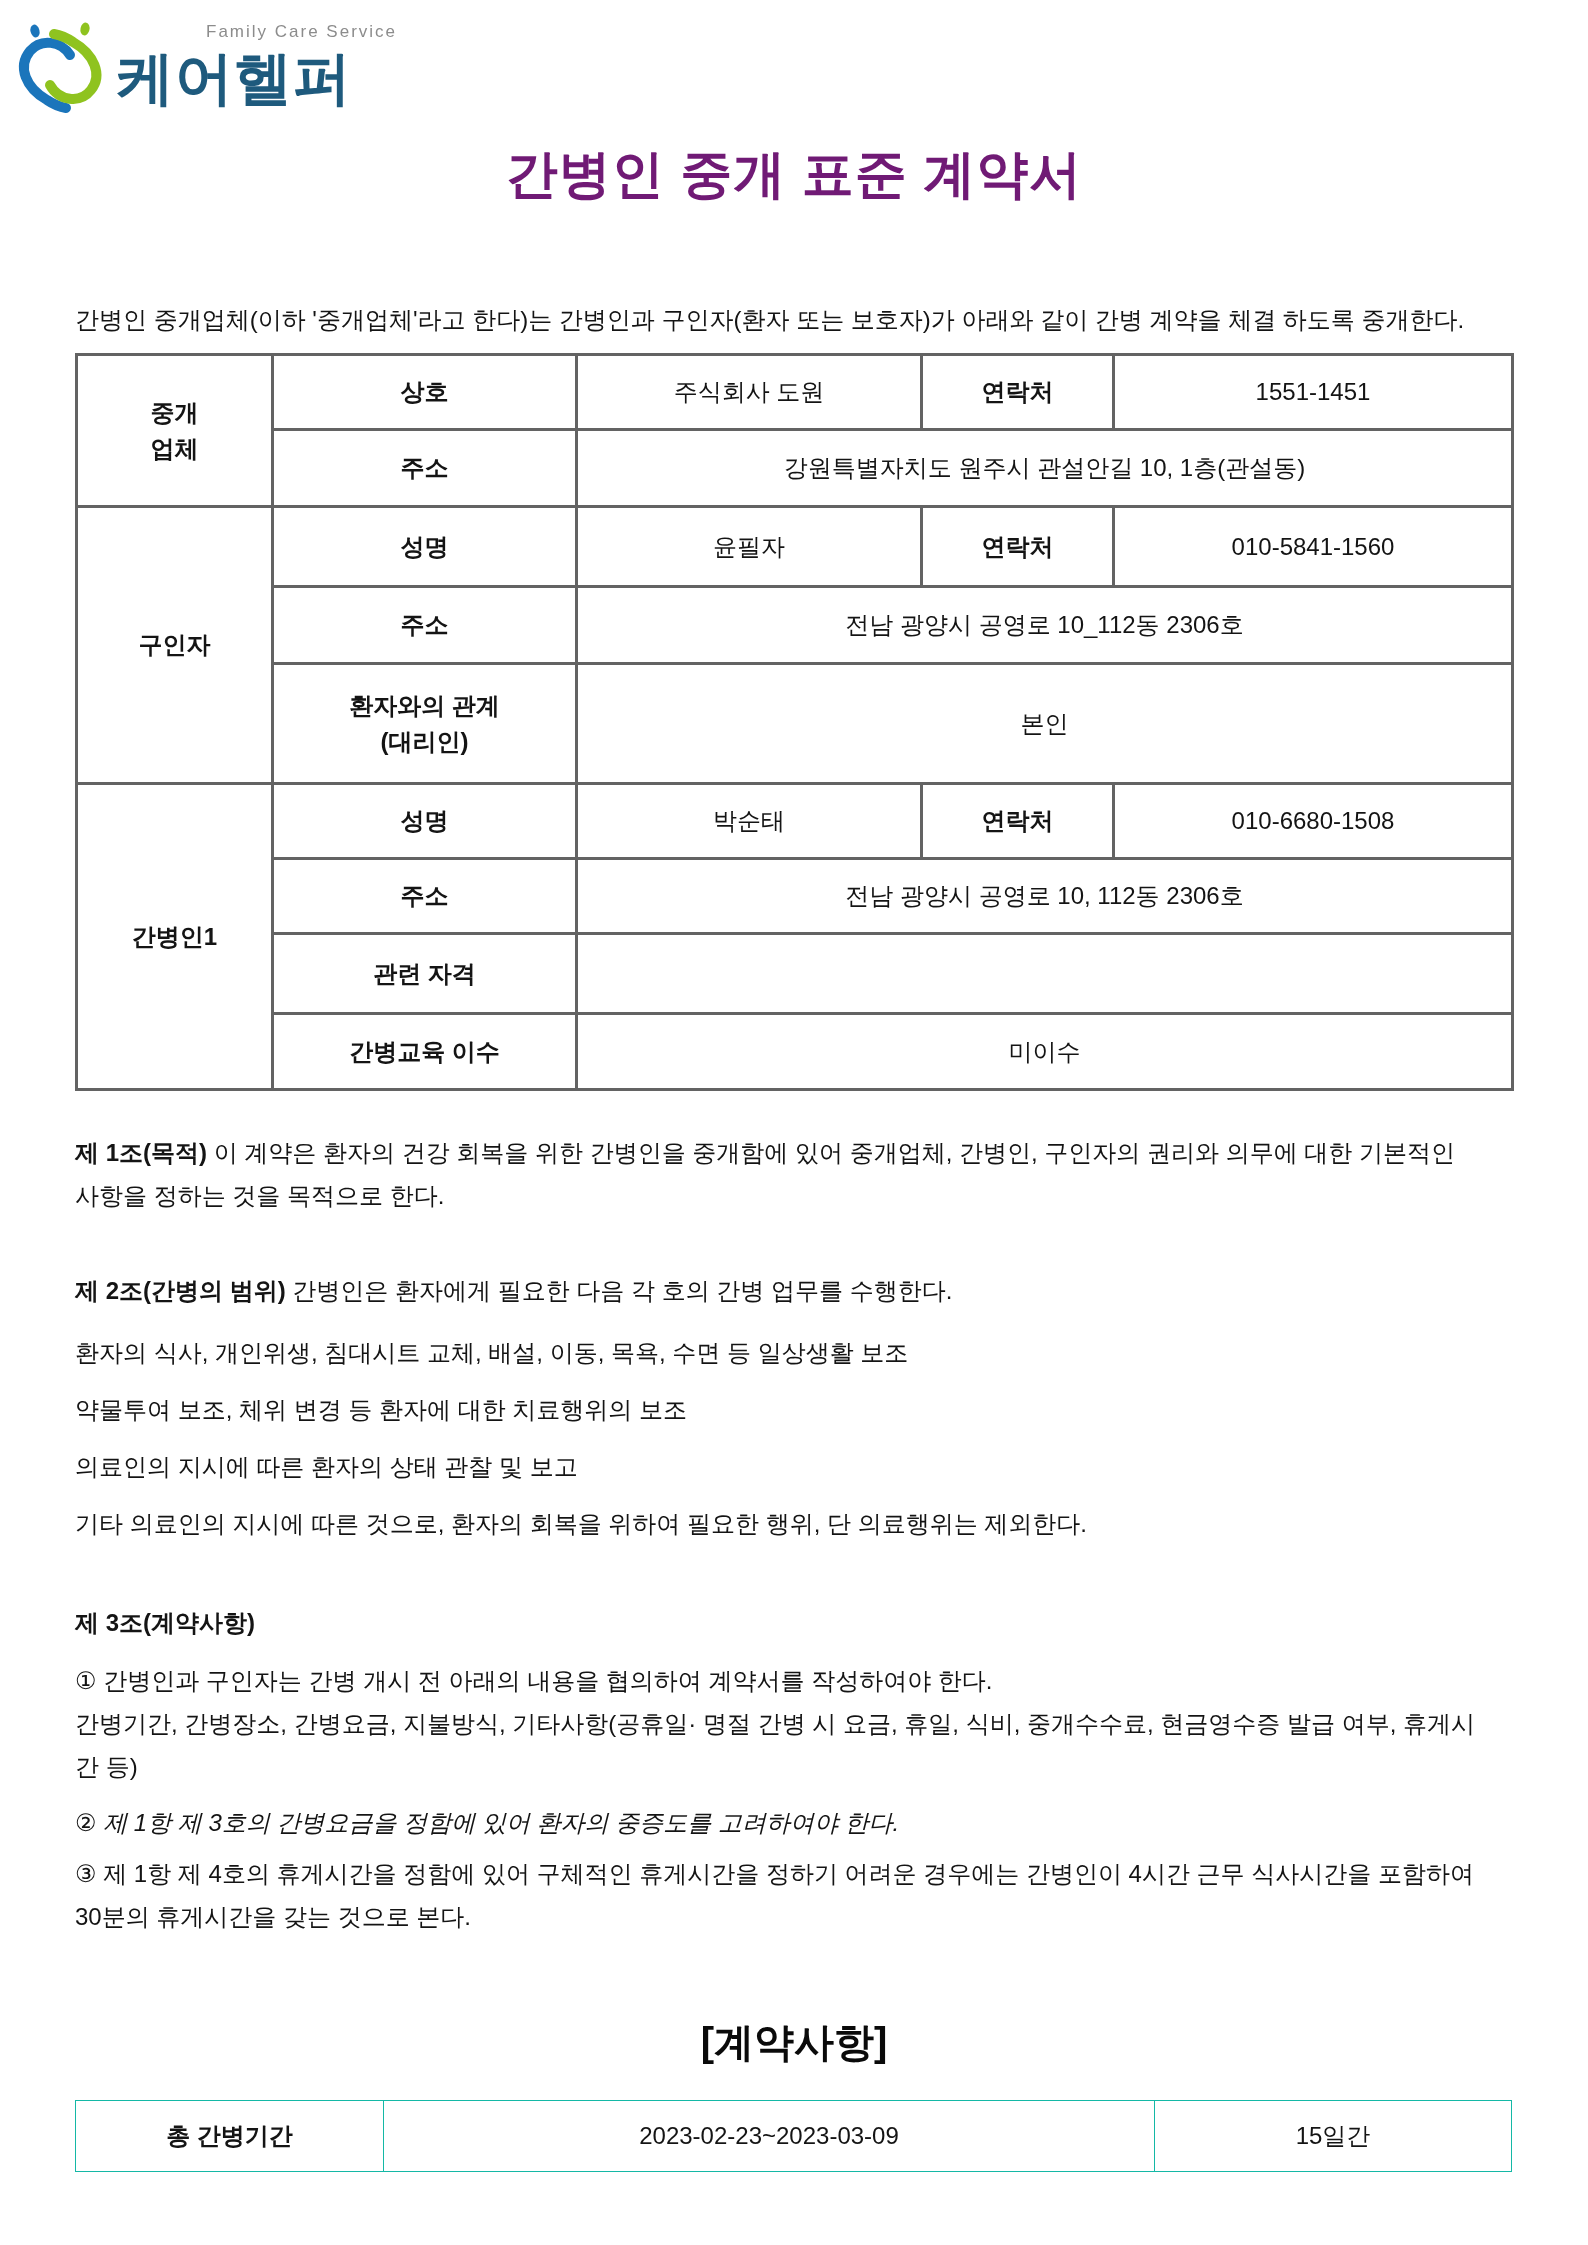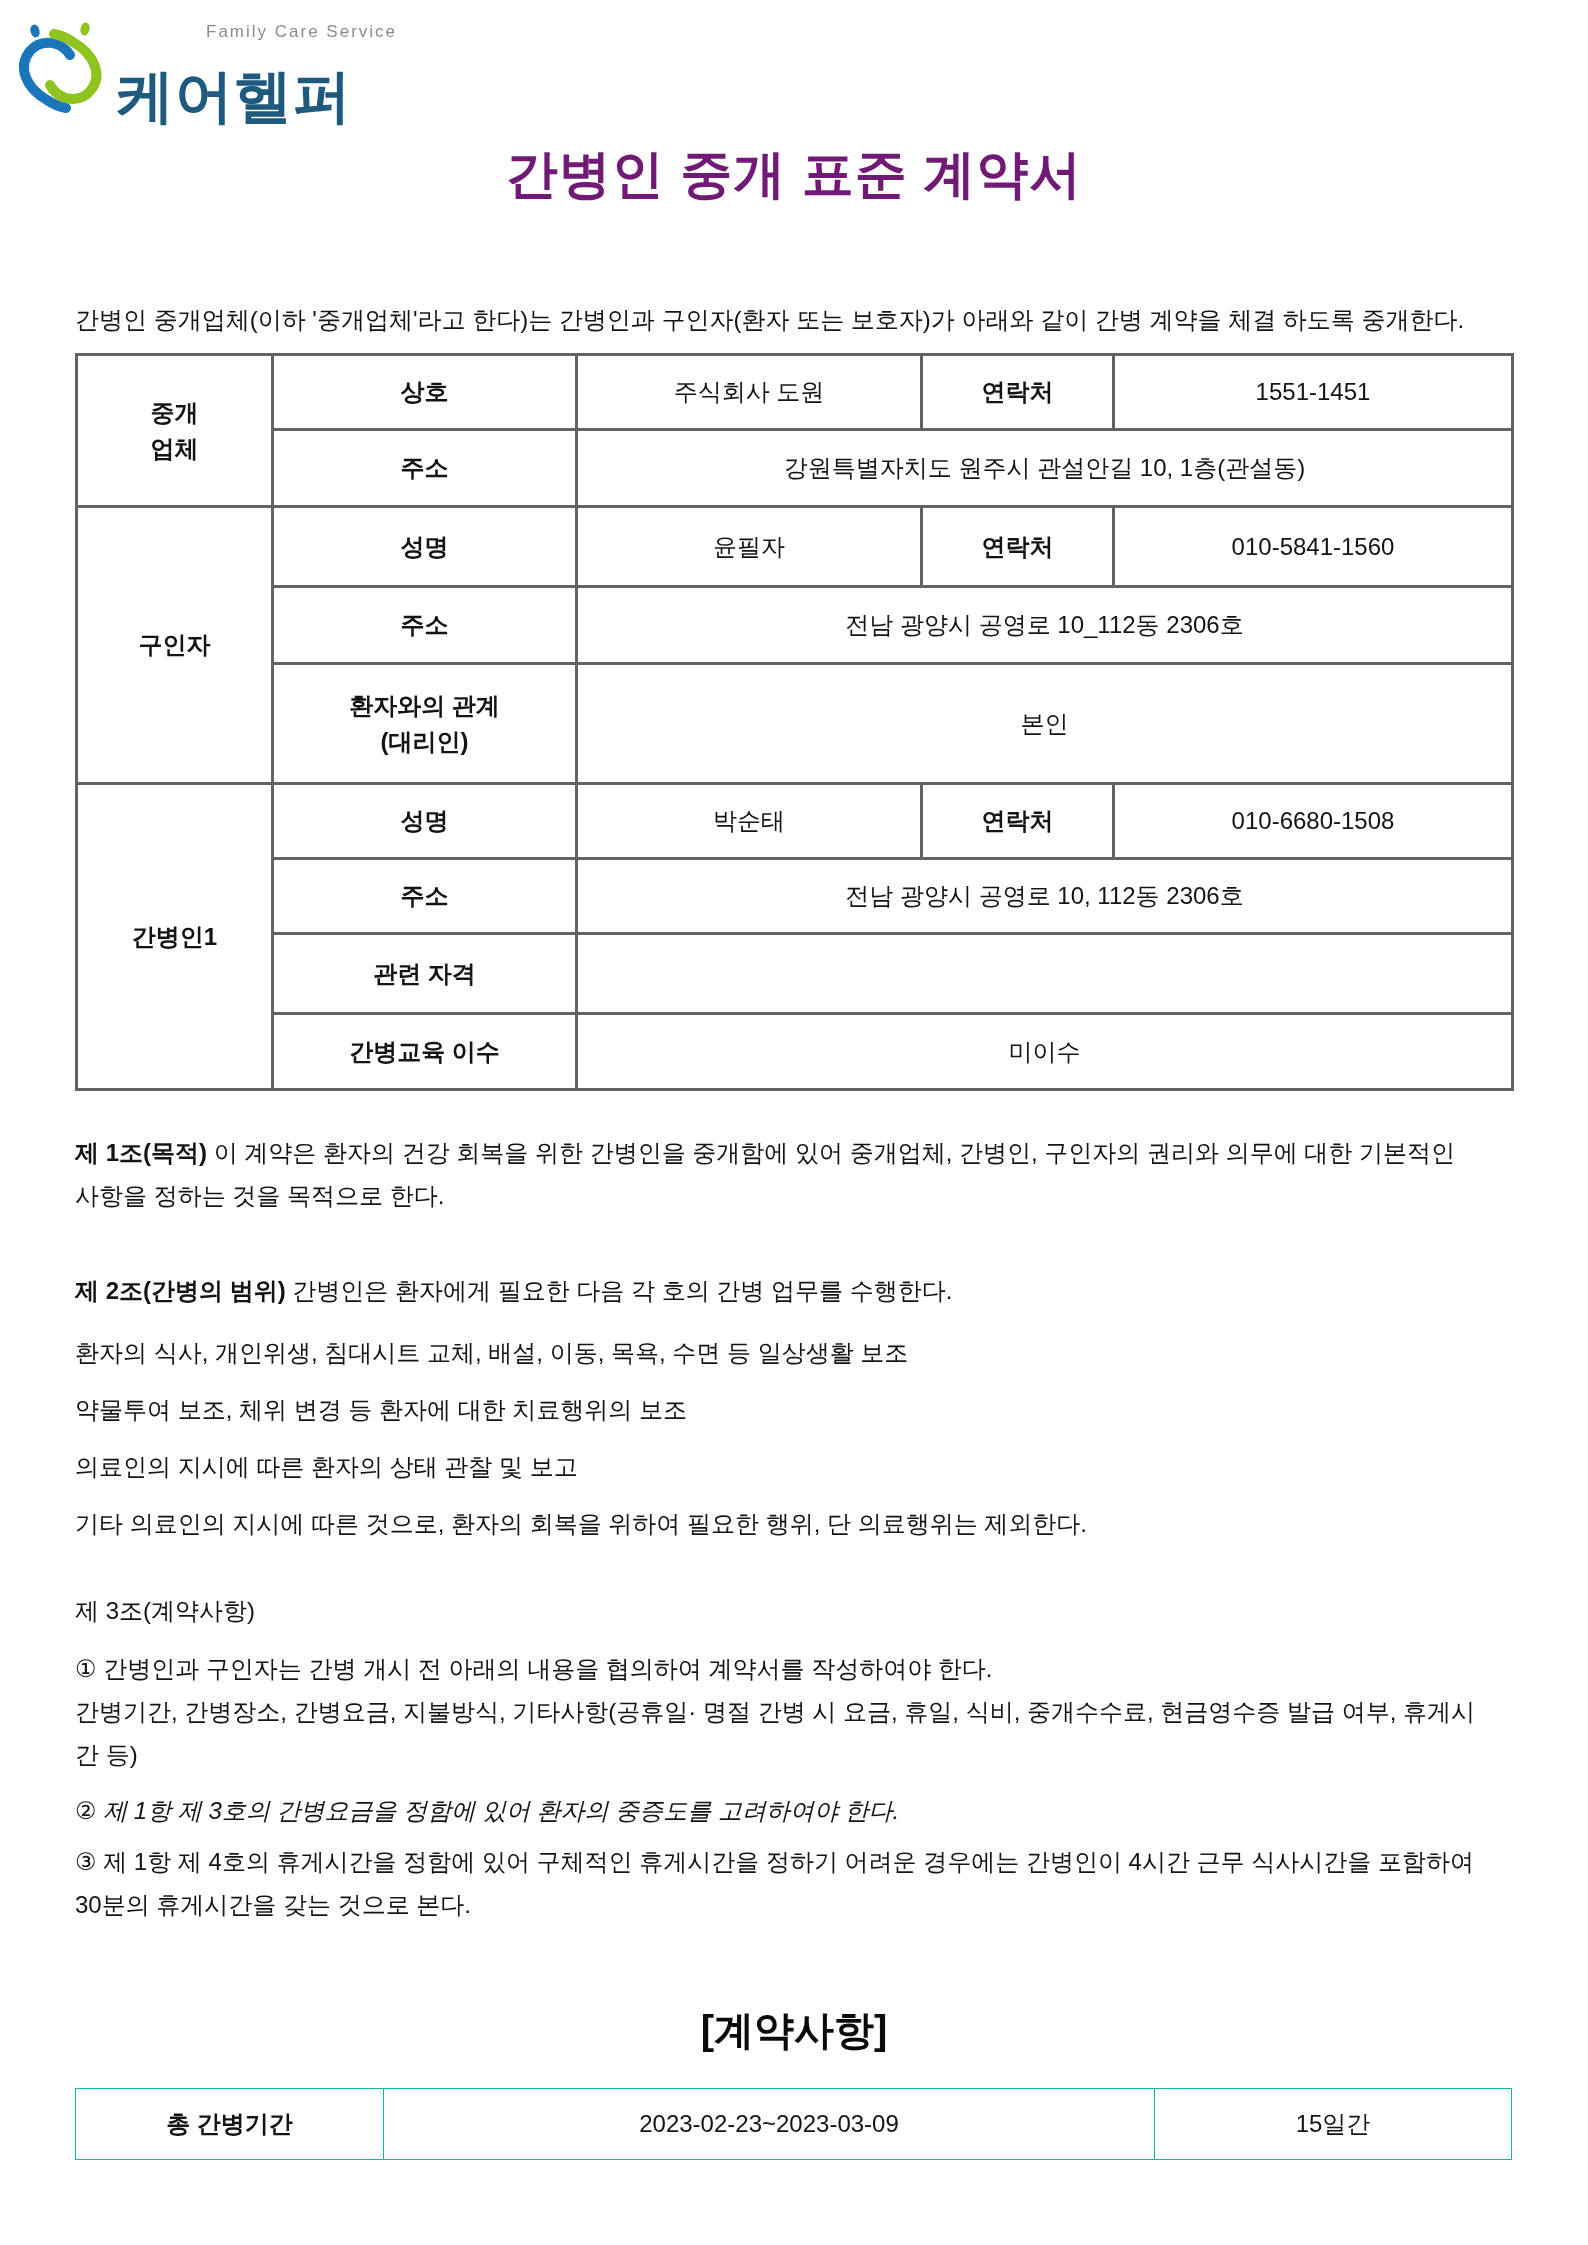--- a/index.html
+++ b/index.html
@@ -9,21 +9,21 @@
     font-family:"Liberation Sans","DejaVu Sans",sans-serif;
   }
   
   .logo { position:absolute; top:6px; left:6px; width:560px; height:130px; }
   .logo-icon { position:absolute; left:4px; top:8px; }
   .logo-tagline {
     position:absolute; left:200px; top:16px;
     font-size:17px; letter-spacing:2px; color:#8c8c8c; font-weight:500;
   }
   .logo-brand {
-    position:absolute; left:110px; top:52px;
+    position:absolute; left:110px; top:34px;
     font-size:58px; font-weight:800; color:#1e5a7d; letter-spacing:1px;
   }
   
   .content { padding:0 75px; }
   .doc-title {
     margin:138px 0 0 0; text-align:center;
     font-size:52px; font-weight:800; line-height:72px; letter-spacing:1px; color:#701a75;
   }
   .intro { margin:88px 0 0 0; font-size:24px; line-height:43px; max-width:1400px; }
   
@@ -38,21 +38,21 @@
   tr.r-a { height:75px; } tr.r-b { height:77px; } tr.r-c { height:80px; }
   tr.r-d { height:77px; } tr.r-e { height:120px; } tr.r-f { height:75px; }
   tr.r-g { height:75px; } tr.r-h { height:80px; } tr.r-i { height:76px; }
   
   .art { font-size:24px; line-height:43px; margin:0; max-width:1405px; }
   .b { font-weight:700; }
   .a1 { margin-top:40px; }
   .a2-head { margin-top:52px; }
   .a2-item-first { margin-top:19px; }
   .a2-item { margin-top:14px; }
-  .a3-head { margin-top:44px; font-weight:400; }
+  .a3-head { margin-top:56px; font-weight:700; }
   .a3-p1 { margin-top:15px; }
   .a3-p2 { margin-top:13px;font-style:italic; }
   .a3-p3 { margin-top:8px; }
   
   .contract-heading {
     margin:80px 0 0 0; text-align:center;
     font-size:40px; font-weight:800; line-height:48px; color:#0a0a0a;
   }
   .contract-table { margin-top:34px; width:1436px; }
   .contract-table td {

